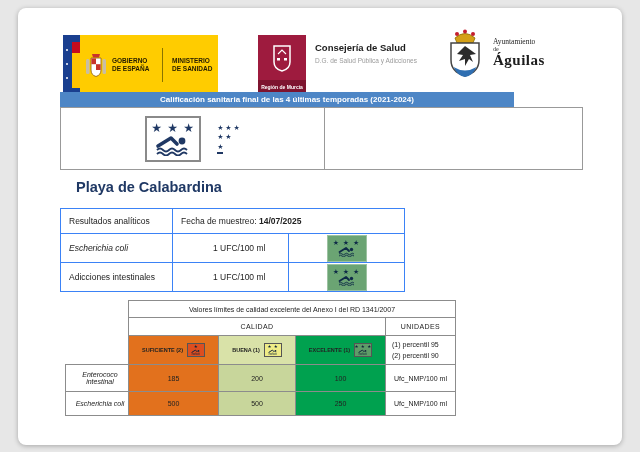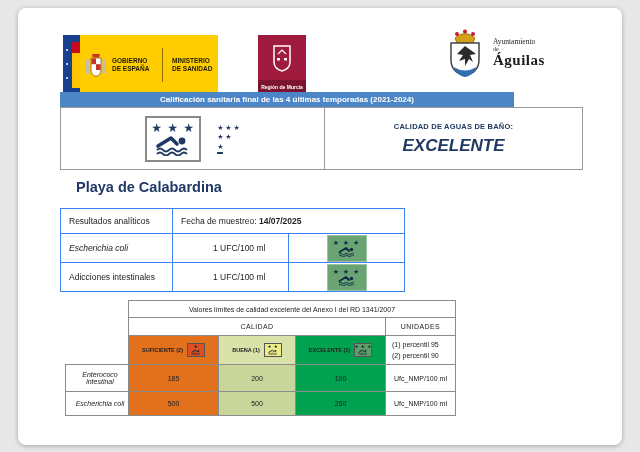--- a/index.html
+++ b/index.html
@@ -143,20 +143,24 @@
       <svg width="24" height="32" viewBox="0 0 24 32">
         <path d="M4 4 h16 v16 q0 7 -8 9 q-8 -2 -8 -9 z" fill="none" stroke="#fff" stroke-width="1.5"></path>
         <path d="M8 12 l4 -4 l4 4" stroke="#fff" fill="none" stroke-width="1.1"></path>
         <rect x="7" y="16" width="3" height="2.5" fill="#fff"></rect>
         <rect x="14" y="16" width="3" height="2.5" fill="#fff"></rect>
       </svg>
     </div>
     <div class="murcia-band">Región de Murcia</div>
   </div>
 
+  <div class="consejeria">
+    <div class="consejeria-title">Consejería de Salud</div>
+    <div class="consejeria-sub">D.G. de Salud Pública y Adicciones</div>
+  </div>
 
   <div class="aguilas">
     <svg class="crest" viewBox="0 0 44 52">
       <path d="M12 11 q10 -9 20 0 l-2 5 h-16 z" fill="#d4a017" stroke="#8a6a00" stroke-width="0.8"></path>
       <circle cx="14" cy="7" r="2" fill="#c41e2e"></circle>
         <circle cx="22" cy="4.5" r="2" fill="#c41e2e"></circle>
         <circle cx="30" cy="7" r="2" fill="#c41e2e"></circle>
       <path d="M8 16 h28 v17 q0 12 -14 16 q-14 -4 -14 -16 z" fill="#fff" stroke="#444" stroke-width="1.5"></path>
       <path d="M22 19 l-8 8 l6 1 l-4 6 l6 -2 v7 l4 -7 l4 3 l-3 -7 l6 -1 z" fill="#2b2b2b"></path>
       <path d="M10.5 40 q11.5 7 23 0 q-4 9 -11.5 10 q-7.5 -1 -11.5 -10 z" fill="#2f6fb2"></path>
@@ -178,24 +182,20 @@
             <use href="#swimmer"></use>
           </svg>
       </div>
       <div class="rating-legend">
         <div>★ ★ ★</div>
         <div>★ ★</div>
         <div>★</div>
         <div class="legend-dash"></div>
       </div>
     </div>
-    <div class="class-right">
-      <div class="class-label">CALIDAD DE AGUAS DE BAÑO:</div>
-      <div class="class-value">EXCELENTE</div>
-    </div>
   </div>
 
   <div class="beach-title">Playa de Calabardina</div>
 
   <table class="results">
     <tbody>
         <tr class="res-head">
       <td class="c-param b">Resultados analíticos</td>
       <td colspan="2"><span>Fecha de muestreo: </span><span class="b">14/07/2025</span></td>
     </tr>

